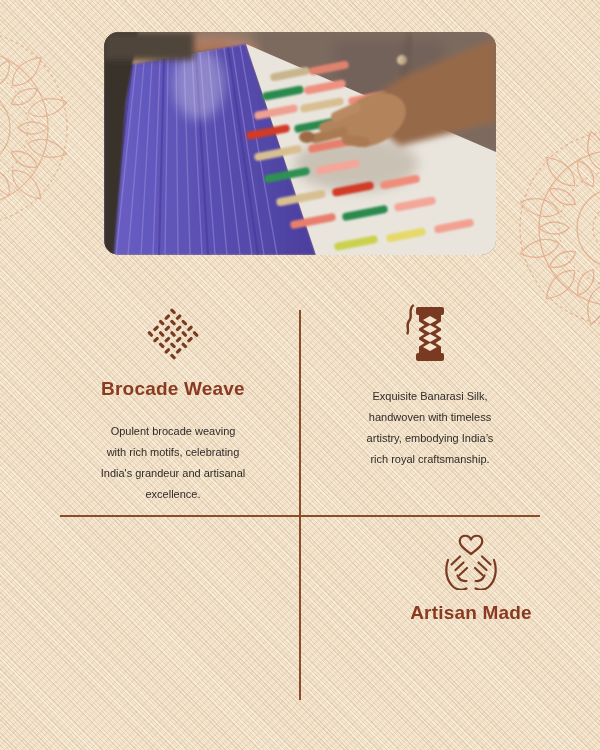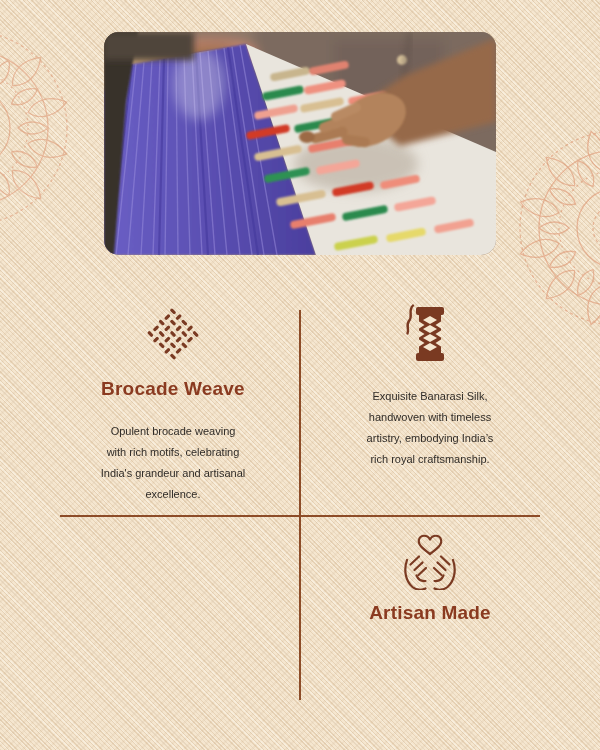--- a/index.html
+++ b/index.html
@@ -23,21 +23,21 @@
     position:absolute;left:104px;top:32px;width:392px;height:223px;
     border-radius:15px;overflow:hidden;background:#a8917b;
   }
   .vdiv{position:absolute;left:299px;top:310px;width:2px;height:390px;background:var(--divider);}
   .hdiv{position:absolute;left:60px;top:515px;width:480px;height:2px;background:var(--divider);}
   .quad{
     position:absolute;width:258px;display:flex;flex-direction:column;
     align-items:center;text-align:center;
   }
   .q1{left:44px;top:302px;} .q2{left:301px;top:302px;}
-  .q3{left:44px;top:526px;} .q4{left:301px;top:526px;}
+  .q3{left:44px;top:526px;} .q4{left:301px;top:526px;padding-left:41px;}
   .icon-wrap{height:64px;display:flex;align-items:center;justify-content:center;color:var(--icon);margin-bottom:12px;}
   .feature-title{margin:0 0 13px 0;font-size:19px;font-weight:bold;letter-spacing:.2px;color:var(--heading);}
   .feature-desc{margin:8px;font-size:11px;line-height:21px;color:var(--body);white-space:pre-line;}
 </style>
 </head>
 <body>
 
 <div class="canvas">
 
   <svg class="mandala tl" width="260" height="260" viewBox="0 0 260 260" fill="none" stroke="currentColor" stroke-width="1.3" opacity="0.5">

